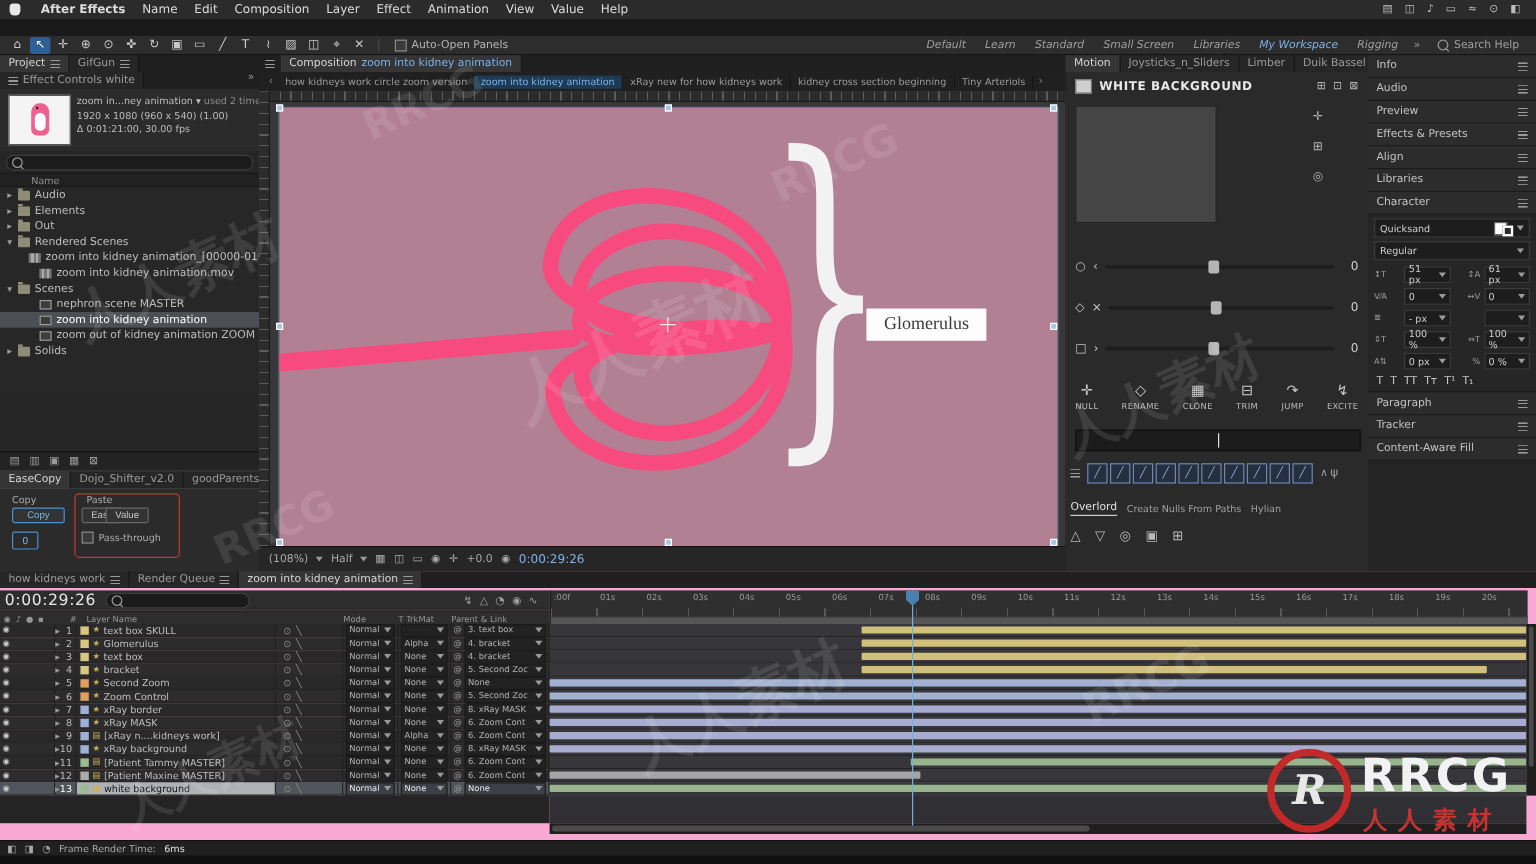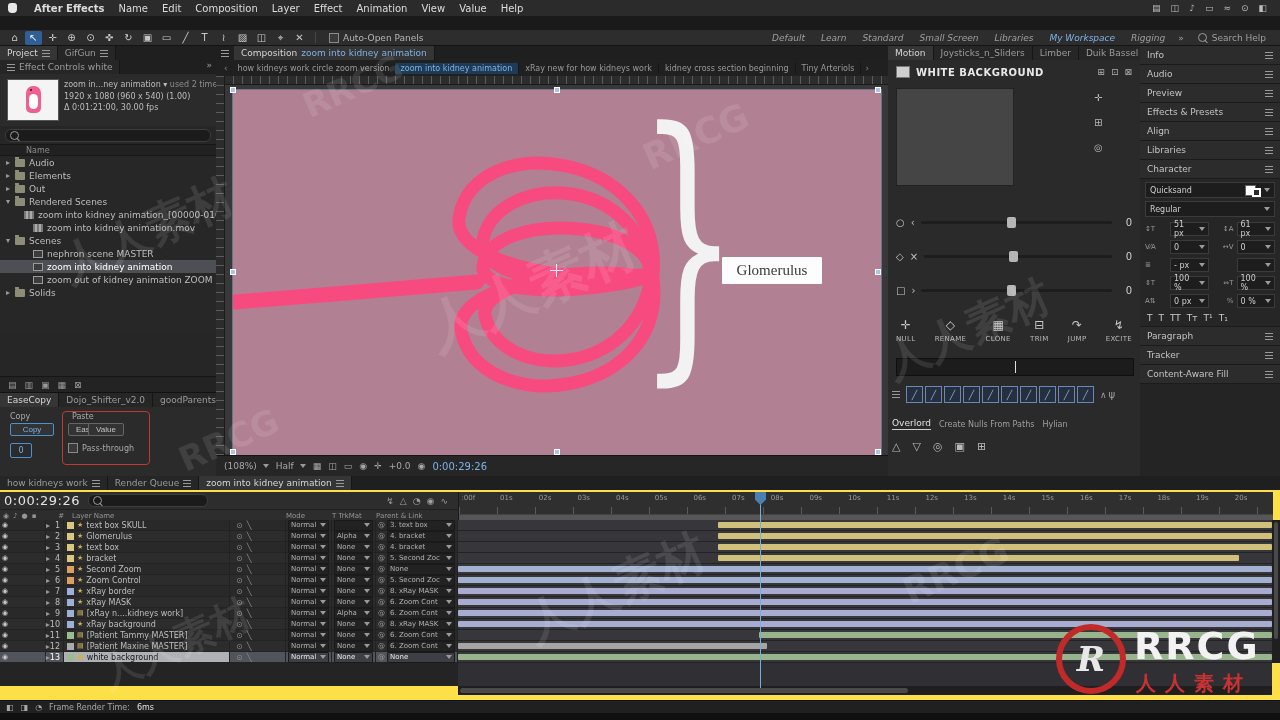--- a/index.html
+++ b/index.html
@@ -140,21 +140,21 @@
   .crow{display:flex;align-items:center;gap:3px;height:18px;font-size:8px;color:#b5b5b5;}
   .cic{width:22px;font-size:7px;color:#9a9a9a;flex:none;}
   .cbox{flex:1;height:12px;background:#1d1d1d;border:1px solid #3b3b3b;display:flex;align-items:center;
         justify-content:space-between;padding:0 3px;color:#cfcfcf;}
   .chipfill{width:9px;height:9px;background:#fff;border:1px solid #666;}
   .chipstroke{width:9px;height:9px;border:2px solid #fff;background:#2a2a2a;box-sizing:border-box;margin-left:-4px;margin-top:4px;}
   #ctoggles{display:flex;gap:6px;margin-top:3px;padding-left:2px;}
   .ctog{font-size:9px;color:#c9c9c9;}
 
   
-  #timeline{left:0;top:476px;width:1280px;height:224px;background:#fde047;}
+  #timeline{left:0;top:476px;width:1280px;height:224px;background:#f9a8d4;}
   #tl-head{position:absolute;left:0;top:16px;width:458px;height:17px;background:#2d2d2d;display:flex;align-items:center;gap:8px;padding:0 4px;box-sizing:border-box;}
   #tl-tc{font-size:13px;color:#e4e4e4;letter-spacing:.5px;}
   #tl-icons{display:flex;gap:6px;font-size:9px;color:#9f9f9f;margin-left:auto;padding-right:6px;}
   #tl-cols{position:absolute;left:0;top:33px;width:458px;height:11px;background:#2d2d2d;border-top:1px solid #202020;border-bottom:1px solid #1a1a1a;display:flex;align-items:center;font-size:7px;color:#969696;}
   #tl-ruler{position:absolute;left:458px;top:16px;width:814px;height:28px;background:#2f2f2f;border-bottom:1px solid #1a1a1a;border-left:1px solid #191919;}
   #tl-ruler .ticks{position:absolute;left:0;right:0;bottom:6px;height:7px;
     background:repeating-linear-gradient(to right,#5a5a5a 0 1px,transparent 1px 38px);}
   #tl-ruler .workarea{position:absolute;left:0;right:0;bottom:0;height:5px;background:#565656;border-top:1px solid #444;}
   .rlabel{position:absolute;top:2px;font-size:7px;color:#9a9a9a;}
   #tl-rows{position:absolute;left:0;top:44px;width:1272px;height:143px;}

